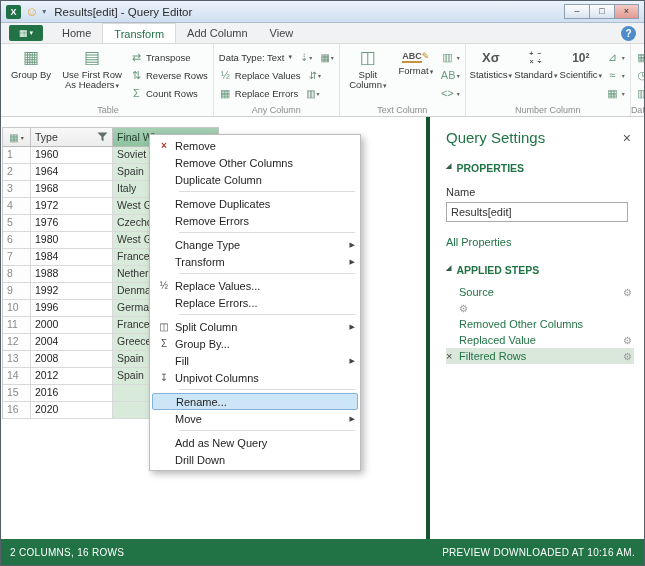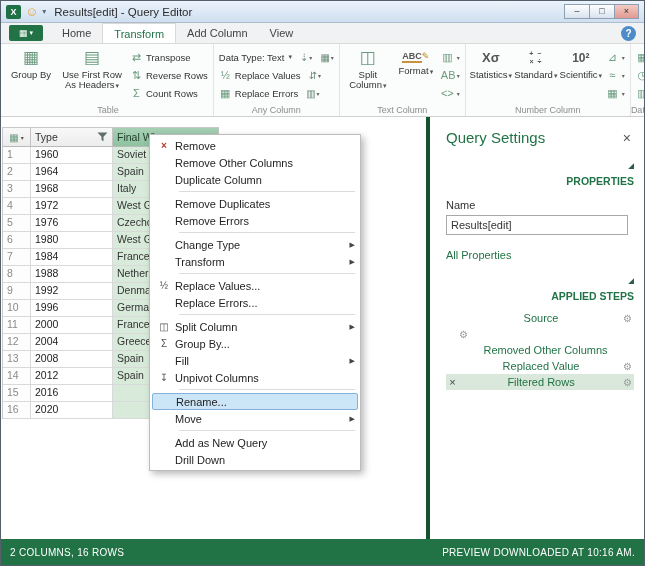--- a/index.html
+++ b/index.html
@@ -93,29 +93,29 @@
   .marrow { width:12px; text-align:right; font-size:7px; color:#444; }
   .msep { height:1px; background:#dcdcdc; margin:3px 3px 3px 27px; }
   .mitem.hl { background:#cde6f7; border:1px solid #84b2dd; border-radius:2px; height:17px; }
 
   
   .panel { flex:0 0 218px; width:218px; border-left:4px solid #14532d; background:#fff;
            padding:12px 10px 0 16px; font-size:11px; }
   .ptitle-row { display:flex; align-items:center; }
   .ptitle { font-size:15px; color:#217346; }
   .pclose { margin-left:auto; color:#555; font-size:14px; line-height:14px; padding:0 3px; }
-  .psec { display:flex; align-items:flex-end; gap:5px; margin-top:16px; color:#217346;
-          font-weight:bold; font-size:10.5px;flex-direction:column; }
+  .psec { display:flex; align-items:flex-start; gap:5px; margin-top:16px; color:#217346;
+          font-weight:bold; font-size:10.5px; }
   .ptri { font-size:7px; color:#2f5d45; }
   .pname { color:#333; margin-top:12px; }
   .pinput { margin-top:4px; width:182px; height:20px; border:1px solid #a8a8a8; font-size:11px;
             padding:0 4px; color:#333; font-family:inherit; }
   .plink { margin-top:14px; color:#217346; cursor:pointer; }
   .steps { margin-top:8px; }
-  .step { display:flex; align-items:center; height:16px; color:#217346; padding-right:2px;text-align:center; }
+  .step { display:flex; align-items:center; height:16px; color:#217346; padding-right:2px; }
   .step.sel { background:#d9e8da; }
   .sdel { width:13px; flex:0 0 13px; color:#444; font-size:11px; line-height:11px; }
   .sname { flex:1; overflow:hidden; white-space:nowrap; }
   .sgear { color:#9a9a9a; font-size:10px; }
 
   
   .status { flex:0 0 26px; height:26px; background:#217346; color:#fff; display:flex;
             align-items:center; padding:0 9px; font-size:10px; letter-spacing:0.3px; }
   .sright { margin-left:auto; }
 </style>

